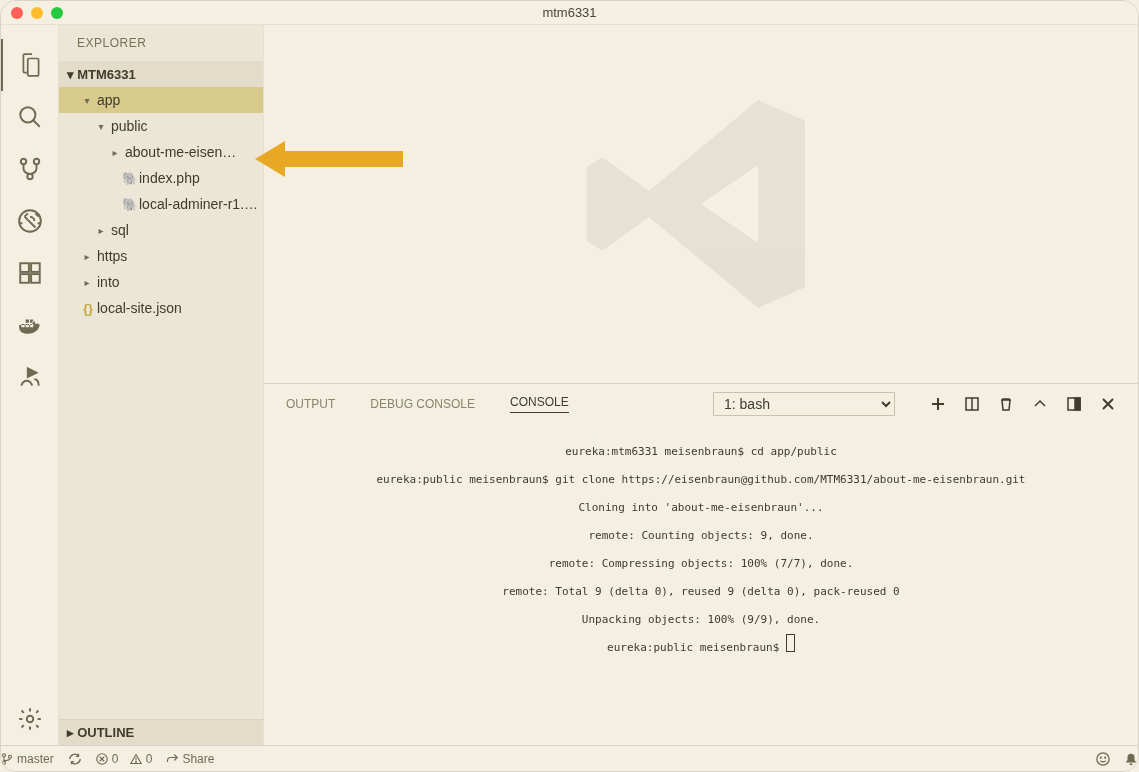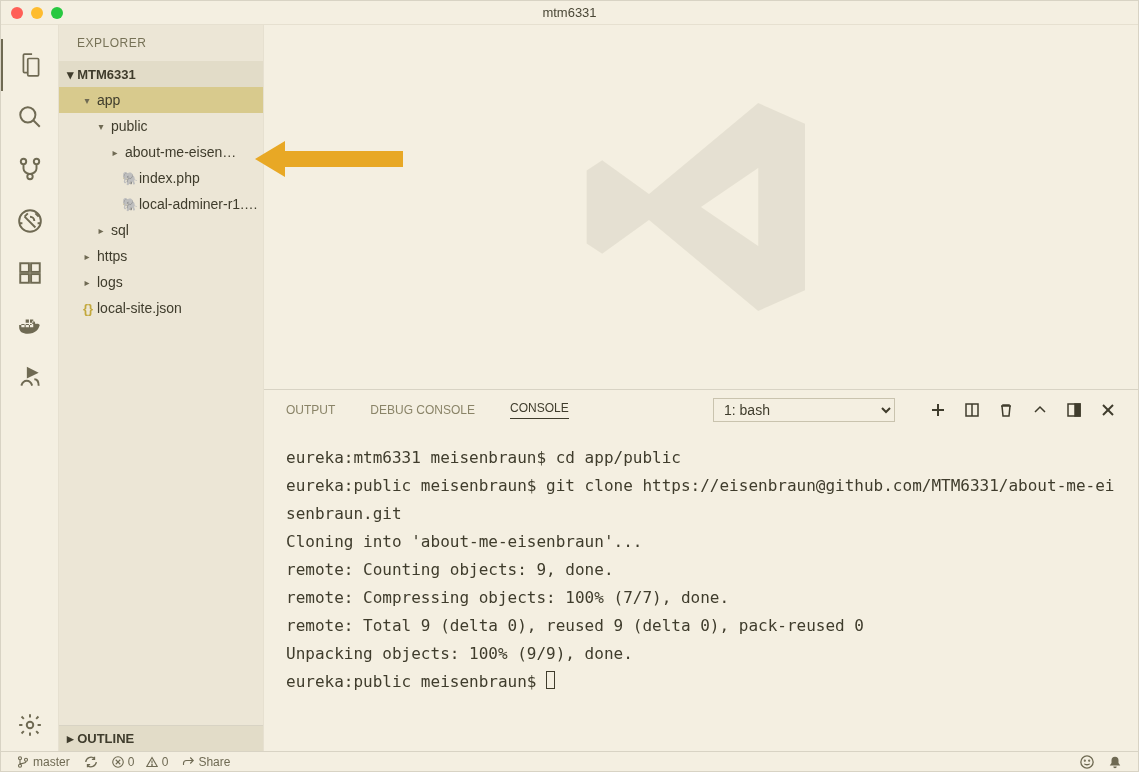--- a/index.html
+++ b/index.html
@@ -8,21 +8,21 @@
   width: 1139px;
   height: 772px;
   background: #f4efe1;
   overflow: hidden;
   position: relative;
 }
 .window {
   width: 100%; height: 100%;
   display: flex; flex-direction: column;
   border: 1px solid #d8d3c4;
-  border-radius: 0;
+  border-radius: 16px;
   overflow: hidden;
 }
 .titlebar {
   height: 24px;
   background: #f4efe1;
   display: flex;
   align-items: center;
   padding: 0 10px;
   position: relative;
   border-bottom: 1px solid #e6e0d0;
@@ -120,34 +120,34 @@
   background: #f4efe1;
   border: 1px solid #c9c3ae;
   font-size: 14px; color: #3f3c2c;
   padding: 0 6px;
 }
 .panel-actions { display: flex; gap: 18px; color: #3f3c2c; }
 .panel-actions .pa { width: 16px; height: 16px; display: inline-flex; align-items: center; justify-content: center; cursor: pointer; }
 .terminal {
   flex: 1; padding: 14px 22px;
   font-family: "SF Mono", Menlo, Consolas, monospace;
-  font-size: 16px; line-height: 28px;
+  font-size: 11px; line-height: 28px;
   color: #3f3c2c;
-  white-space: pre-wrap; word-break: break-all;
+  white-space: pre-wrap; word-break: break-all; text-align: center;
 }
 .term-cursor {
   display: inline-block; width: 9px; height: 18px;
   border: 1px solid #3f3c2c; vertical-align: text-bottom;
   margin-bottom: 2px;
 }
 .statusbar {
-  height: 20px; background: #f4efe1;
+  height: 26px; background: #f4efe1;
   border-top: 1px solid #d8d3c4;
   display: flex; align-items: center;
-  padding: 0 16px;
+  padding: 0 0;
   font-size: 12px; color: #6f6a53;
   gap: 14px;
 }
 .statusbar .sb-spacer { flex: 1; }
 .sb-item { display: inline-flex; align-items: center; gap: 4px; }
 .arrow-annot {
   position: absolute;
   left: 255px; top: 137px;
   width: 148px; height: 44px;
   pointer-events: none;
@@ -264,21 +264,21 @@
             <span class="tree-label">sql</span>
           </div>
           <div class="tree-row ind-1">
             <span class="chev">▸</span>
             <span style="width: 4px;"></span>
             <span class="tree-label">https</span>
           </div>
           <div class="tree-row ind-1">
             <span class="chev">▸</span>
             <span style="width: 4px;"></span>
-            <span class="tree-label">logs</span>
+            <span class="tree-label">into</span>
           </div>
           <div class="tree-row ind-0">
             <span class="chev"></span>
             <span class="ficon json-icon">{}</span>
             <span class="tree-label">local-site.json</span>
           </div>
         </div>
       <div class="sb-section-header outline">
         <span class="chev">▸&nbsp;</span>
         <span>OUTLINE</span>

